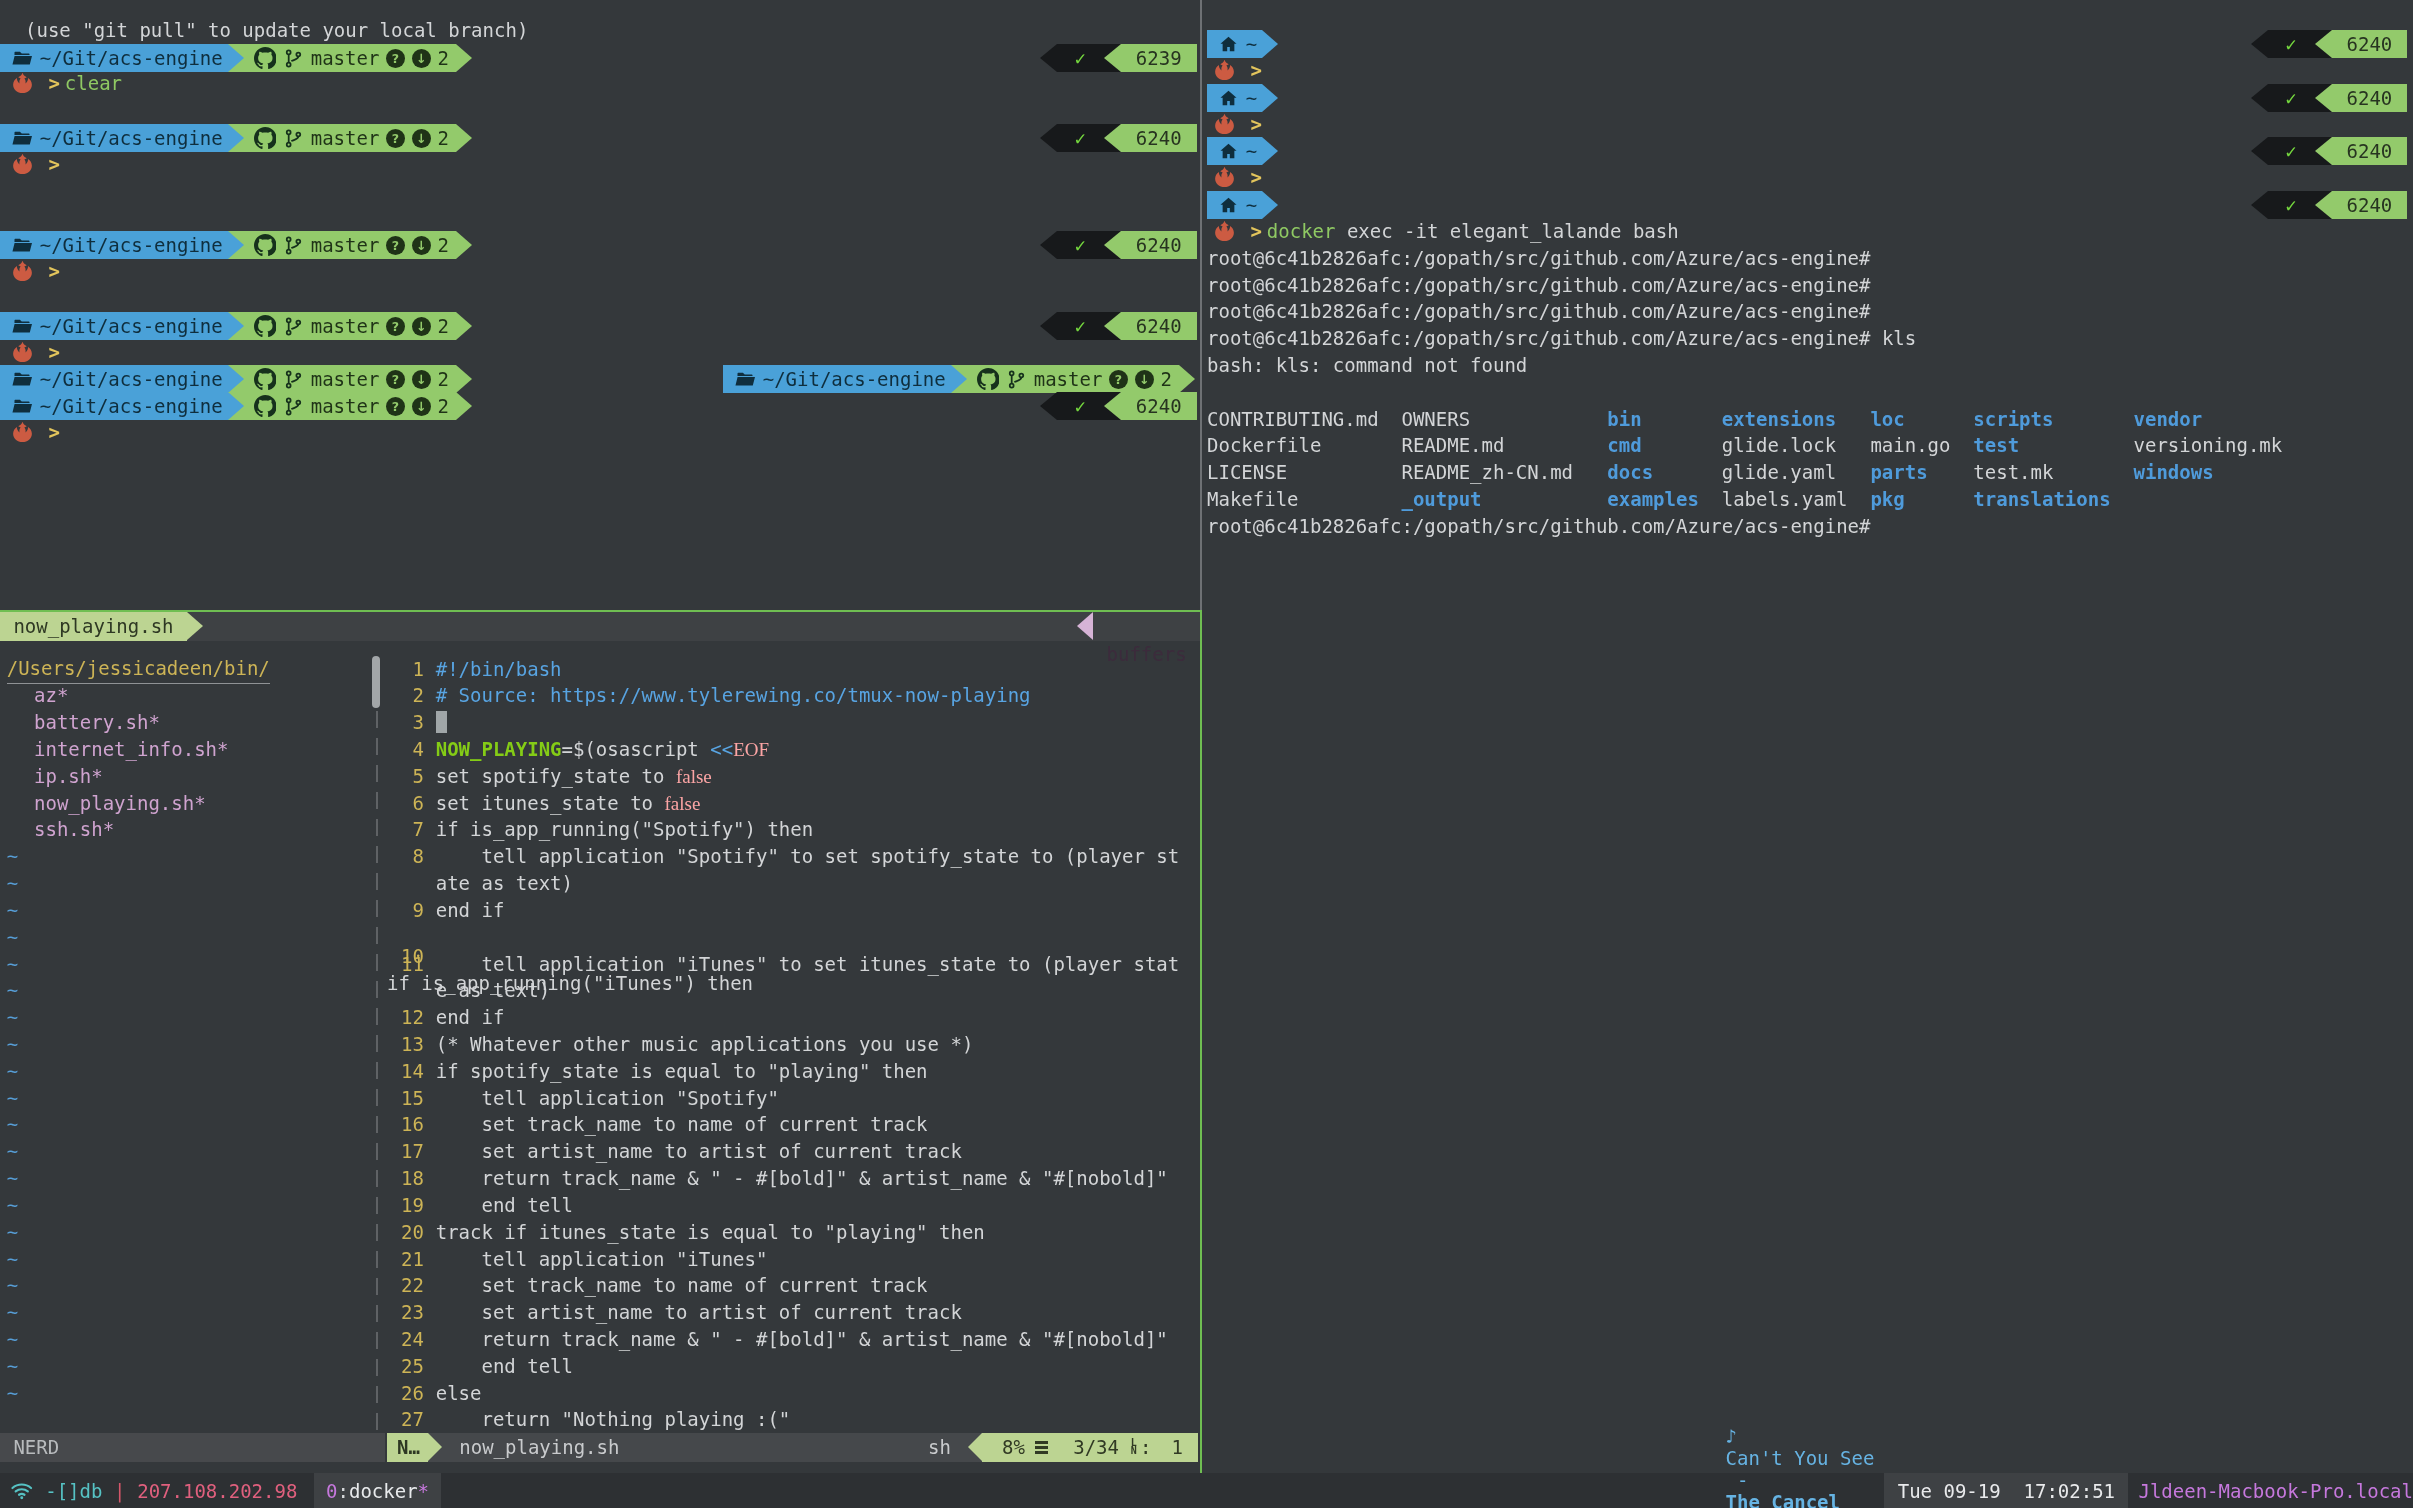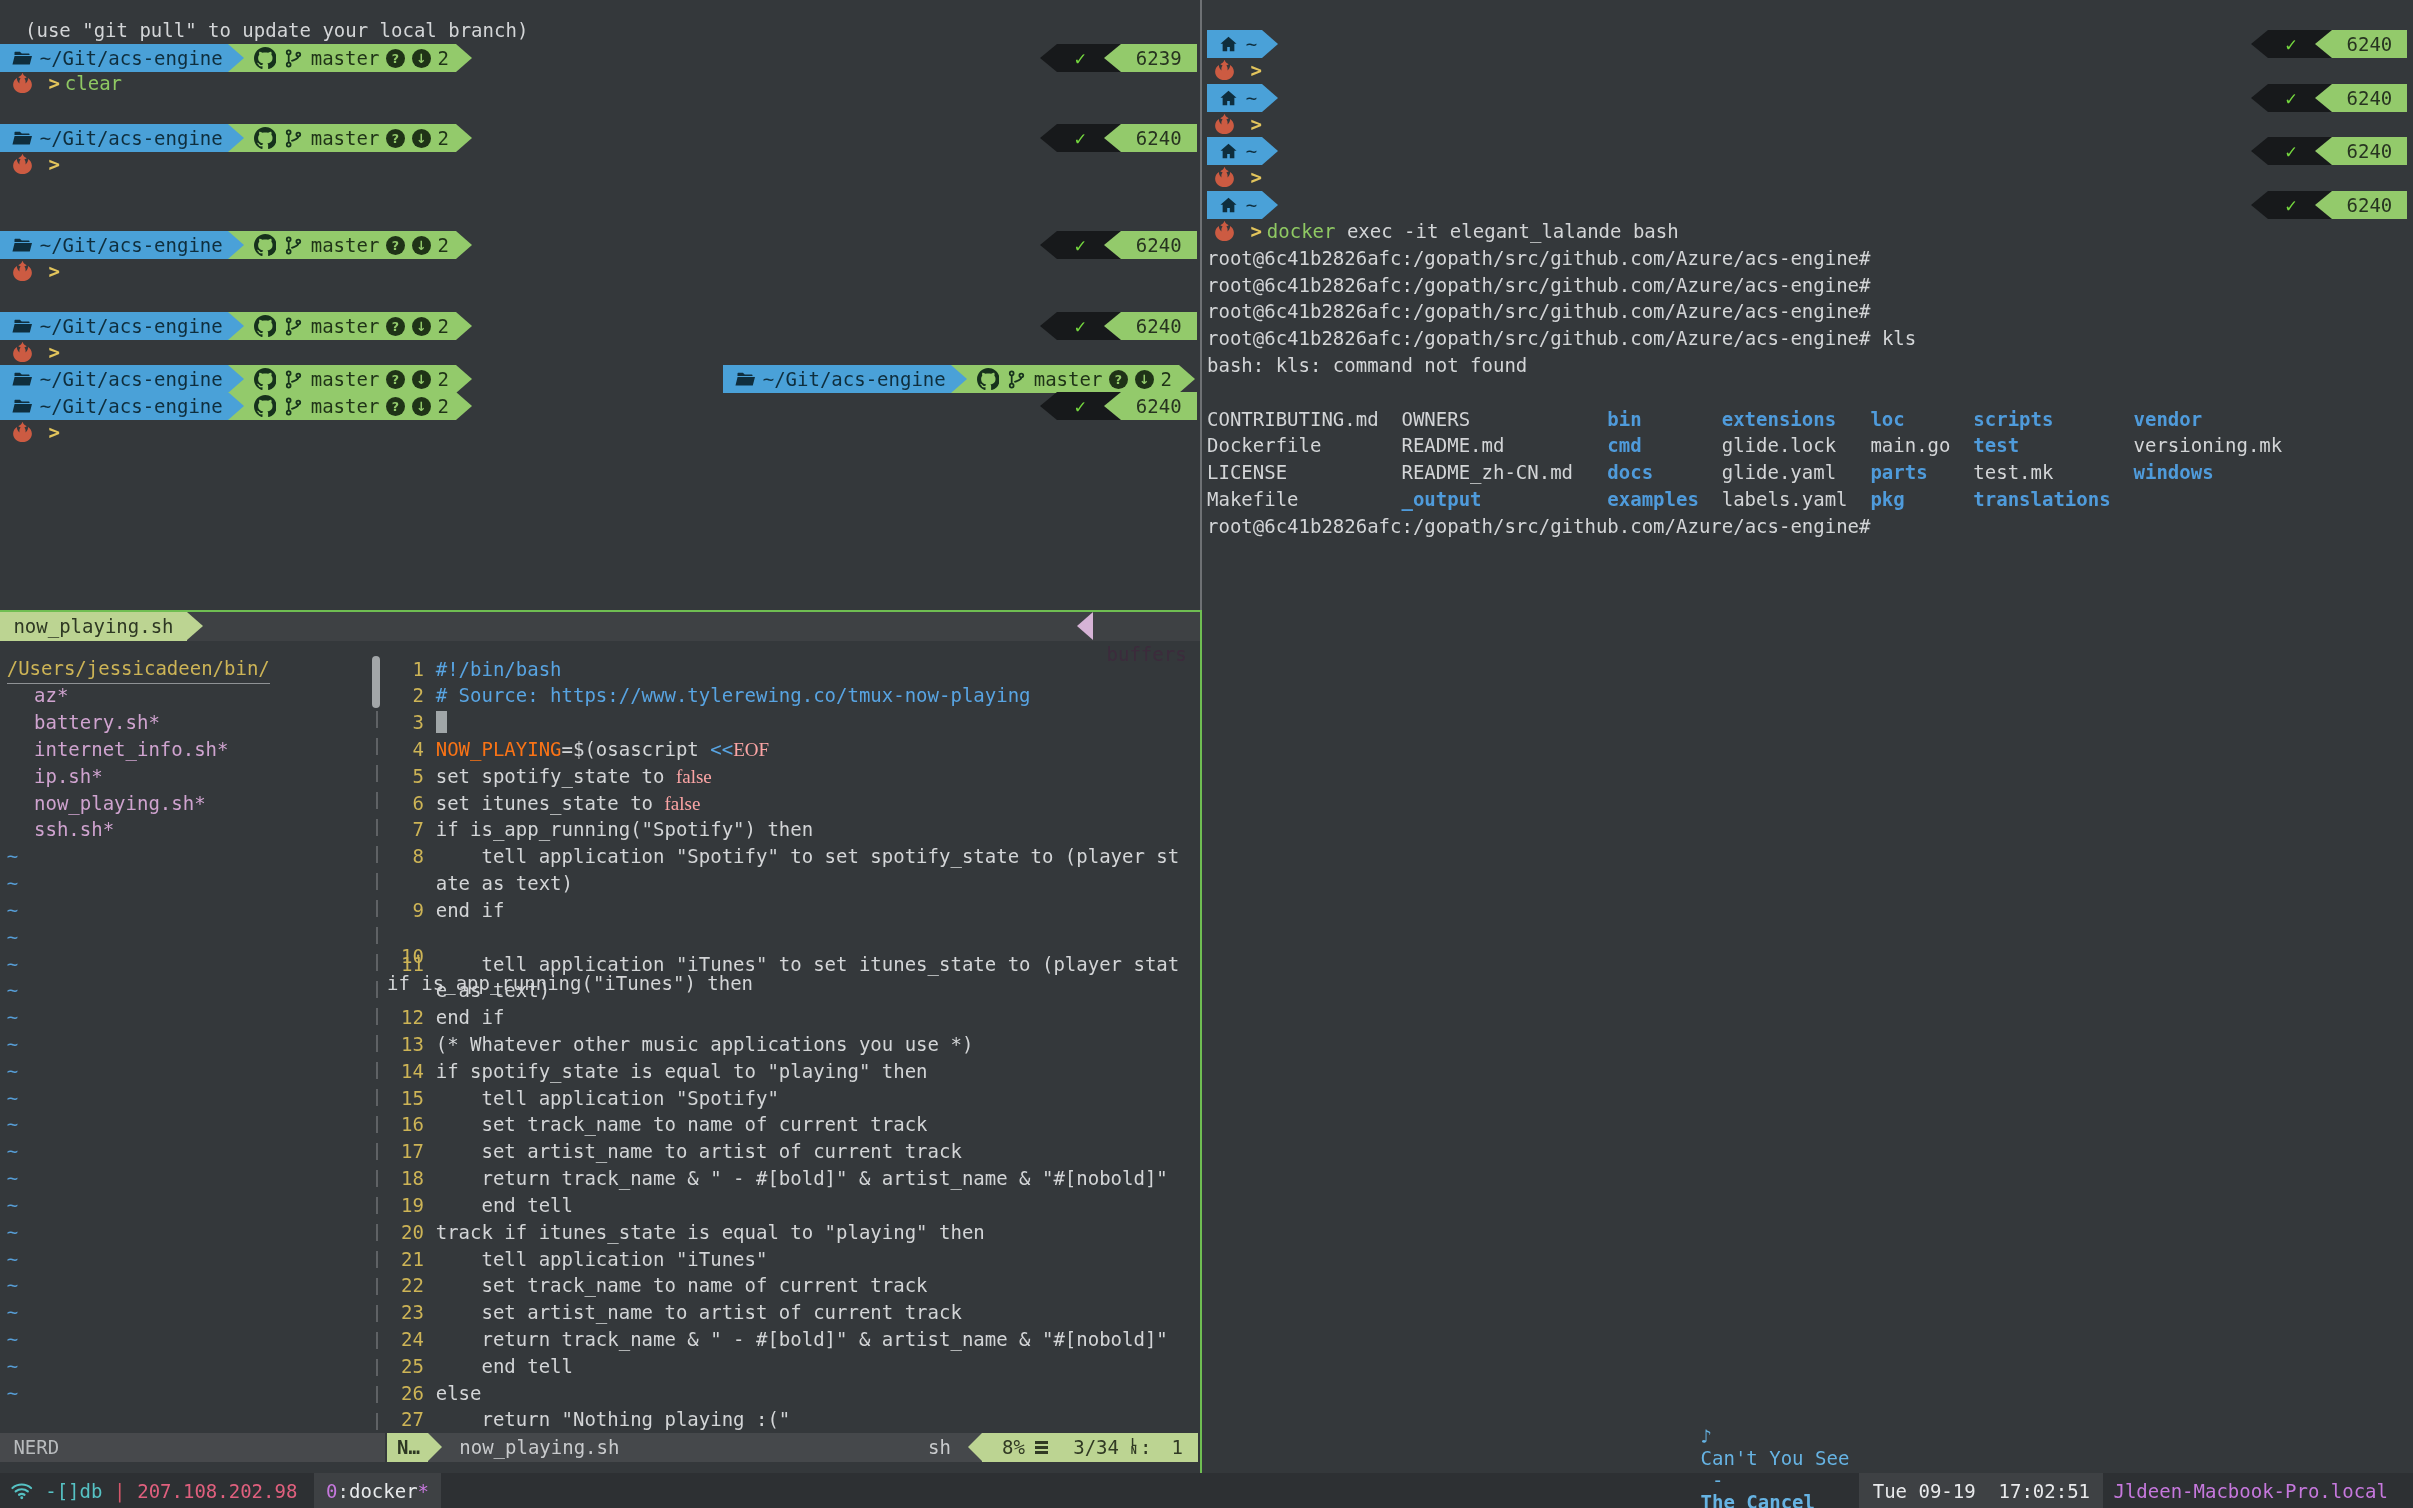--- a/index.html
+++ b/index.html
@@ -63,21 +63,21 @@
   .tree-root span { color:#cdb456; border-bottom:1.7px solid #8f9295; padding-bottom:1.7px; }
   .tree-item { color:#cfa3cf; }
   .tilde { color:#579fd8; }
   #vthumb { position:absolute; left:372px; top:44px; width:8.4px; height:52px; background:#a2a6a8; border-radius:4.2px; }
   #vsplit { position:absolute; left:376px; top:99px; width:1.7px; height:727px;
             background:repeating-linear-gradient(to bottom,#5f6265 0 17px, transparent 17px 27px); }
 
   .code-row { position:absolute; left:387px; height:27px; line-height:27px; display:flex; white-space:pre; }
   .gutter { width:37px; text-align:right; color:#cdb456; margin-right:11.7px; flex:none; }
   .c-cm { color:#58a4e2; }
-  .c-kw { color:#f97316; font-weight:normal; }
+  .c-kw { color:#84cc16; font-weight:bold; }
   .c-y  { color:#fca5a5;font-family:Liberation Serif, serif; }
   .cursor-block { display:inline-block; width:11.7px; height:22px; background:#a0a6a8; vertical-align:-4.2px; }
 
   #nerd-status { position:absolute; left:0; top:821px; width:385px; height:28.5px; background:#47494c;
                  color:#b8bbbd; display:flex; align-items:center; padding-left:13.4px; }
   #airline { position:absolute; left:387px; top:821px; width:811px; height:28.5px; background:#45484b; display:flex; align-items:stretch; }
   .al-mode { background:#bcd492; color:#2e3823; font-weight:bold; display:flex; align-items:center; padding:0 8.4px 0 10px; }
   .al-mode-arrow { width:0; height:0; border-top:14.2px solid transparent; border-bottom:14.2px solid transparent; border-left:14.2px solid #bcd492; }
   .al-file { display:flex; align-items:center; color:#c9cbcd; padding-left:17px; }
   .al-spacer { flex:1; }
@@ -96,21 +96,21 @@
   .t-sep { color:#d4566a; margin:0 11.7px; }
   .t-ip { color:#e0607e; }
   .t-win { background:#3e4144; display:flex; align-items:center; height:35px; padding:0 11.7px; margin-left:17px; }
   .t-idx { color:#c678dd; }
   .t-colon { color:#d6d8da; }
   .t-wname { color:#e8eaec; }
   .t-flag { color:#c678dd; }
   .t-music { color:#66b3e3; }
   .t-artist { font-weight:bold; }
   .t-date { background:#3e4144; height:35px; display:flex; align-items:center; padding:0 13.4px; margin:0 10px; color:#e9eaec; }
-  .t-host { color:#c678dd; margin-right:25px; }
+  .t-host { color:#c678dd; margin-right:0; }
 </style>
 </head>
 <body>
 
 <div class="pane" id="pane-left">
     <div class="trow dim-line" style="top: 17px; left: 0px;">(use "git pull" to update your local branch)</div>
     <div class="pbar" style="left: 0px; top: 44px;">
       <div class="seg seg-blue"><span class="icon"><svg viewBox="0 0 24 24" width="22" height="22">
             <path fill="#0f2e3d" d="M3.8 8.6l.01-2.3c0-.55.45-1 1-1h4.9l2 1.8h7.5c.55 0 1 .45 1 1v.5zM1.6 19.2l2.3-9.3h19l-2.4 9.3z"></path>
           </svg></span><span>~/Git/acs-engine</span></div>

